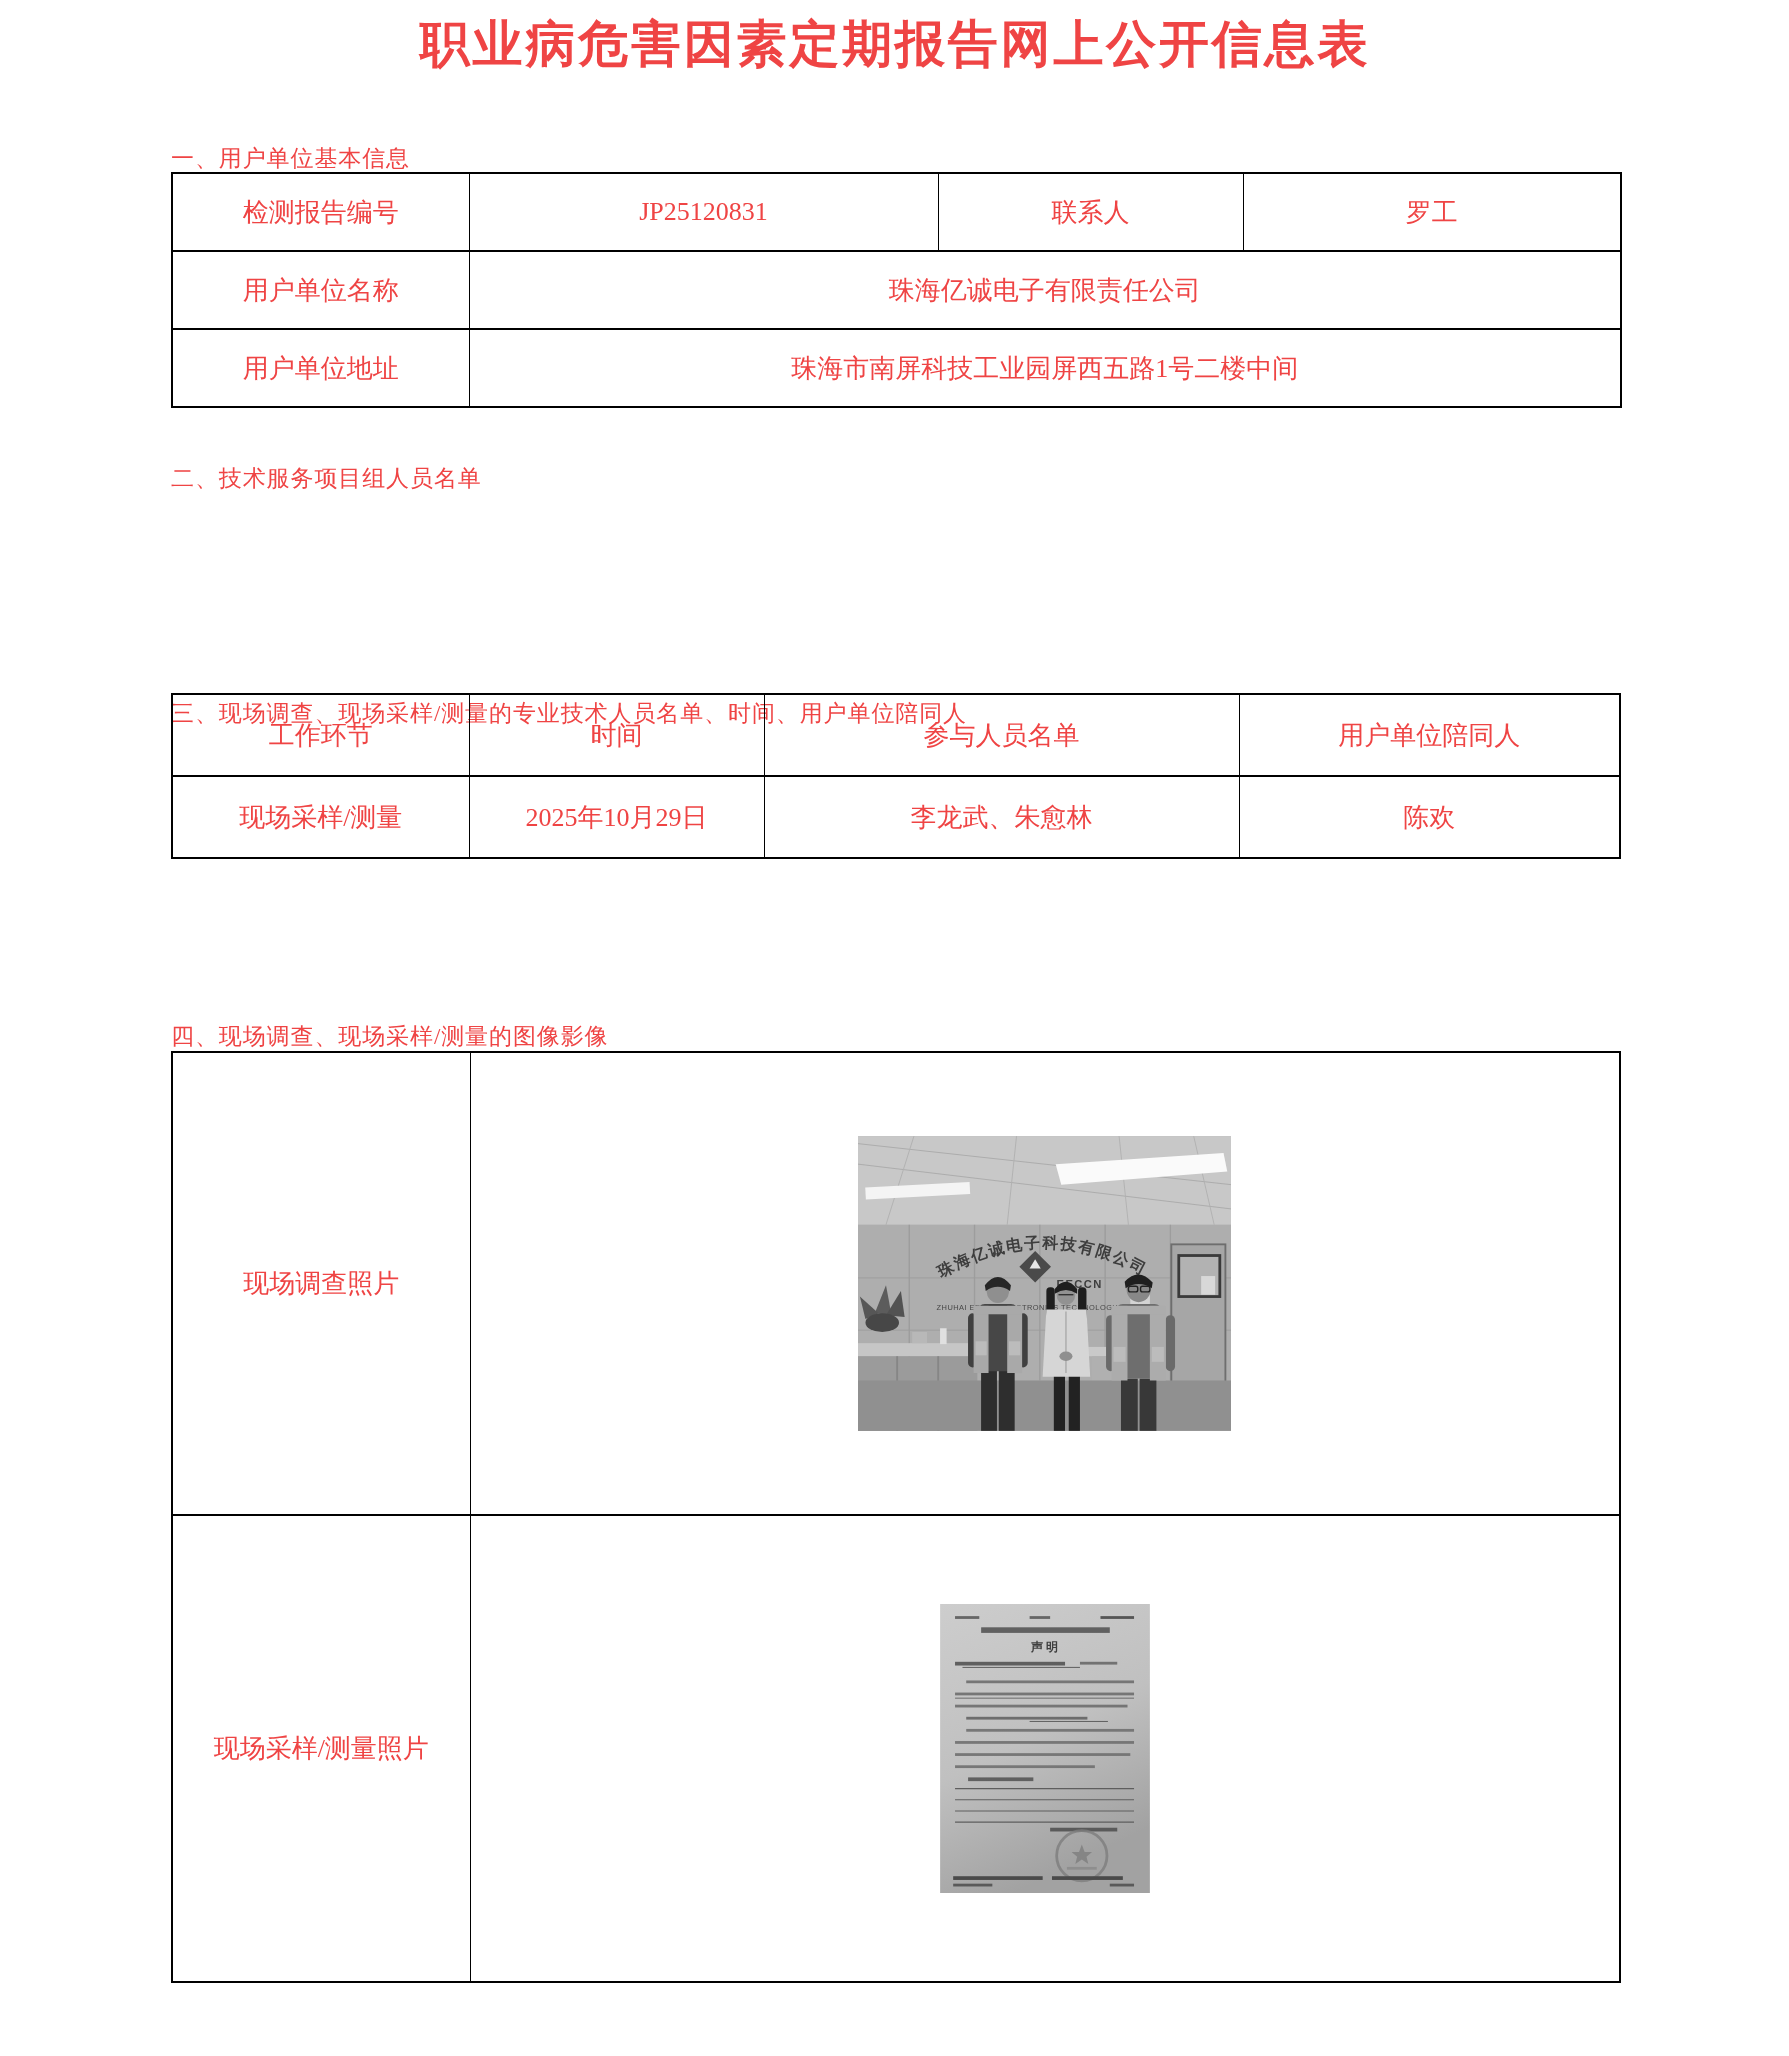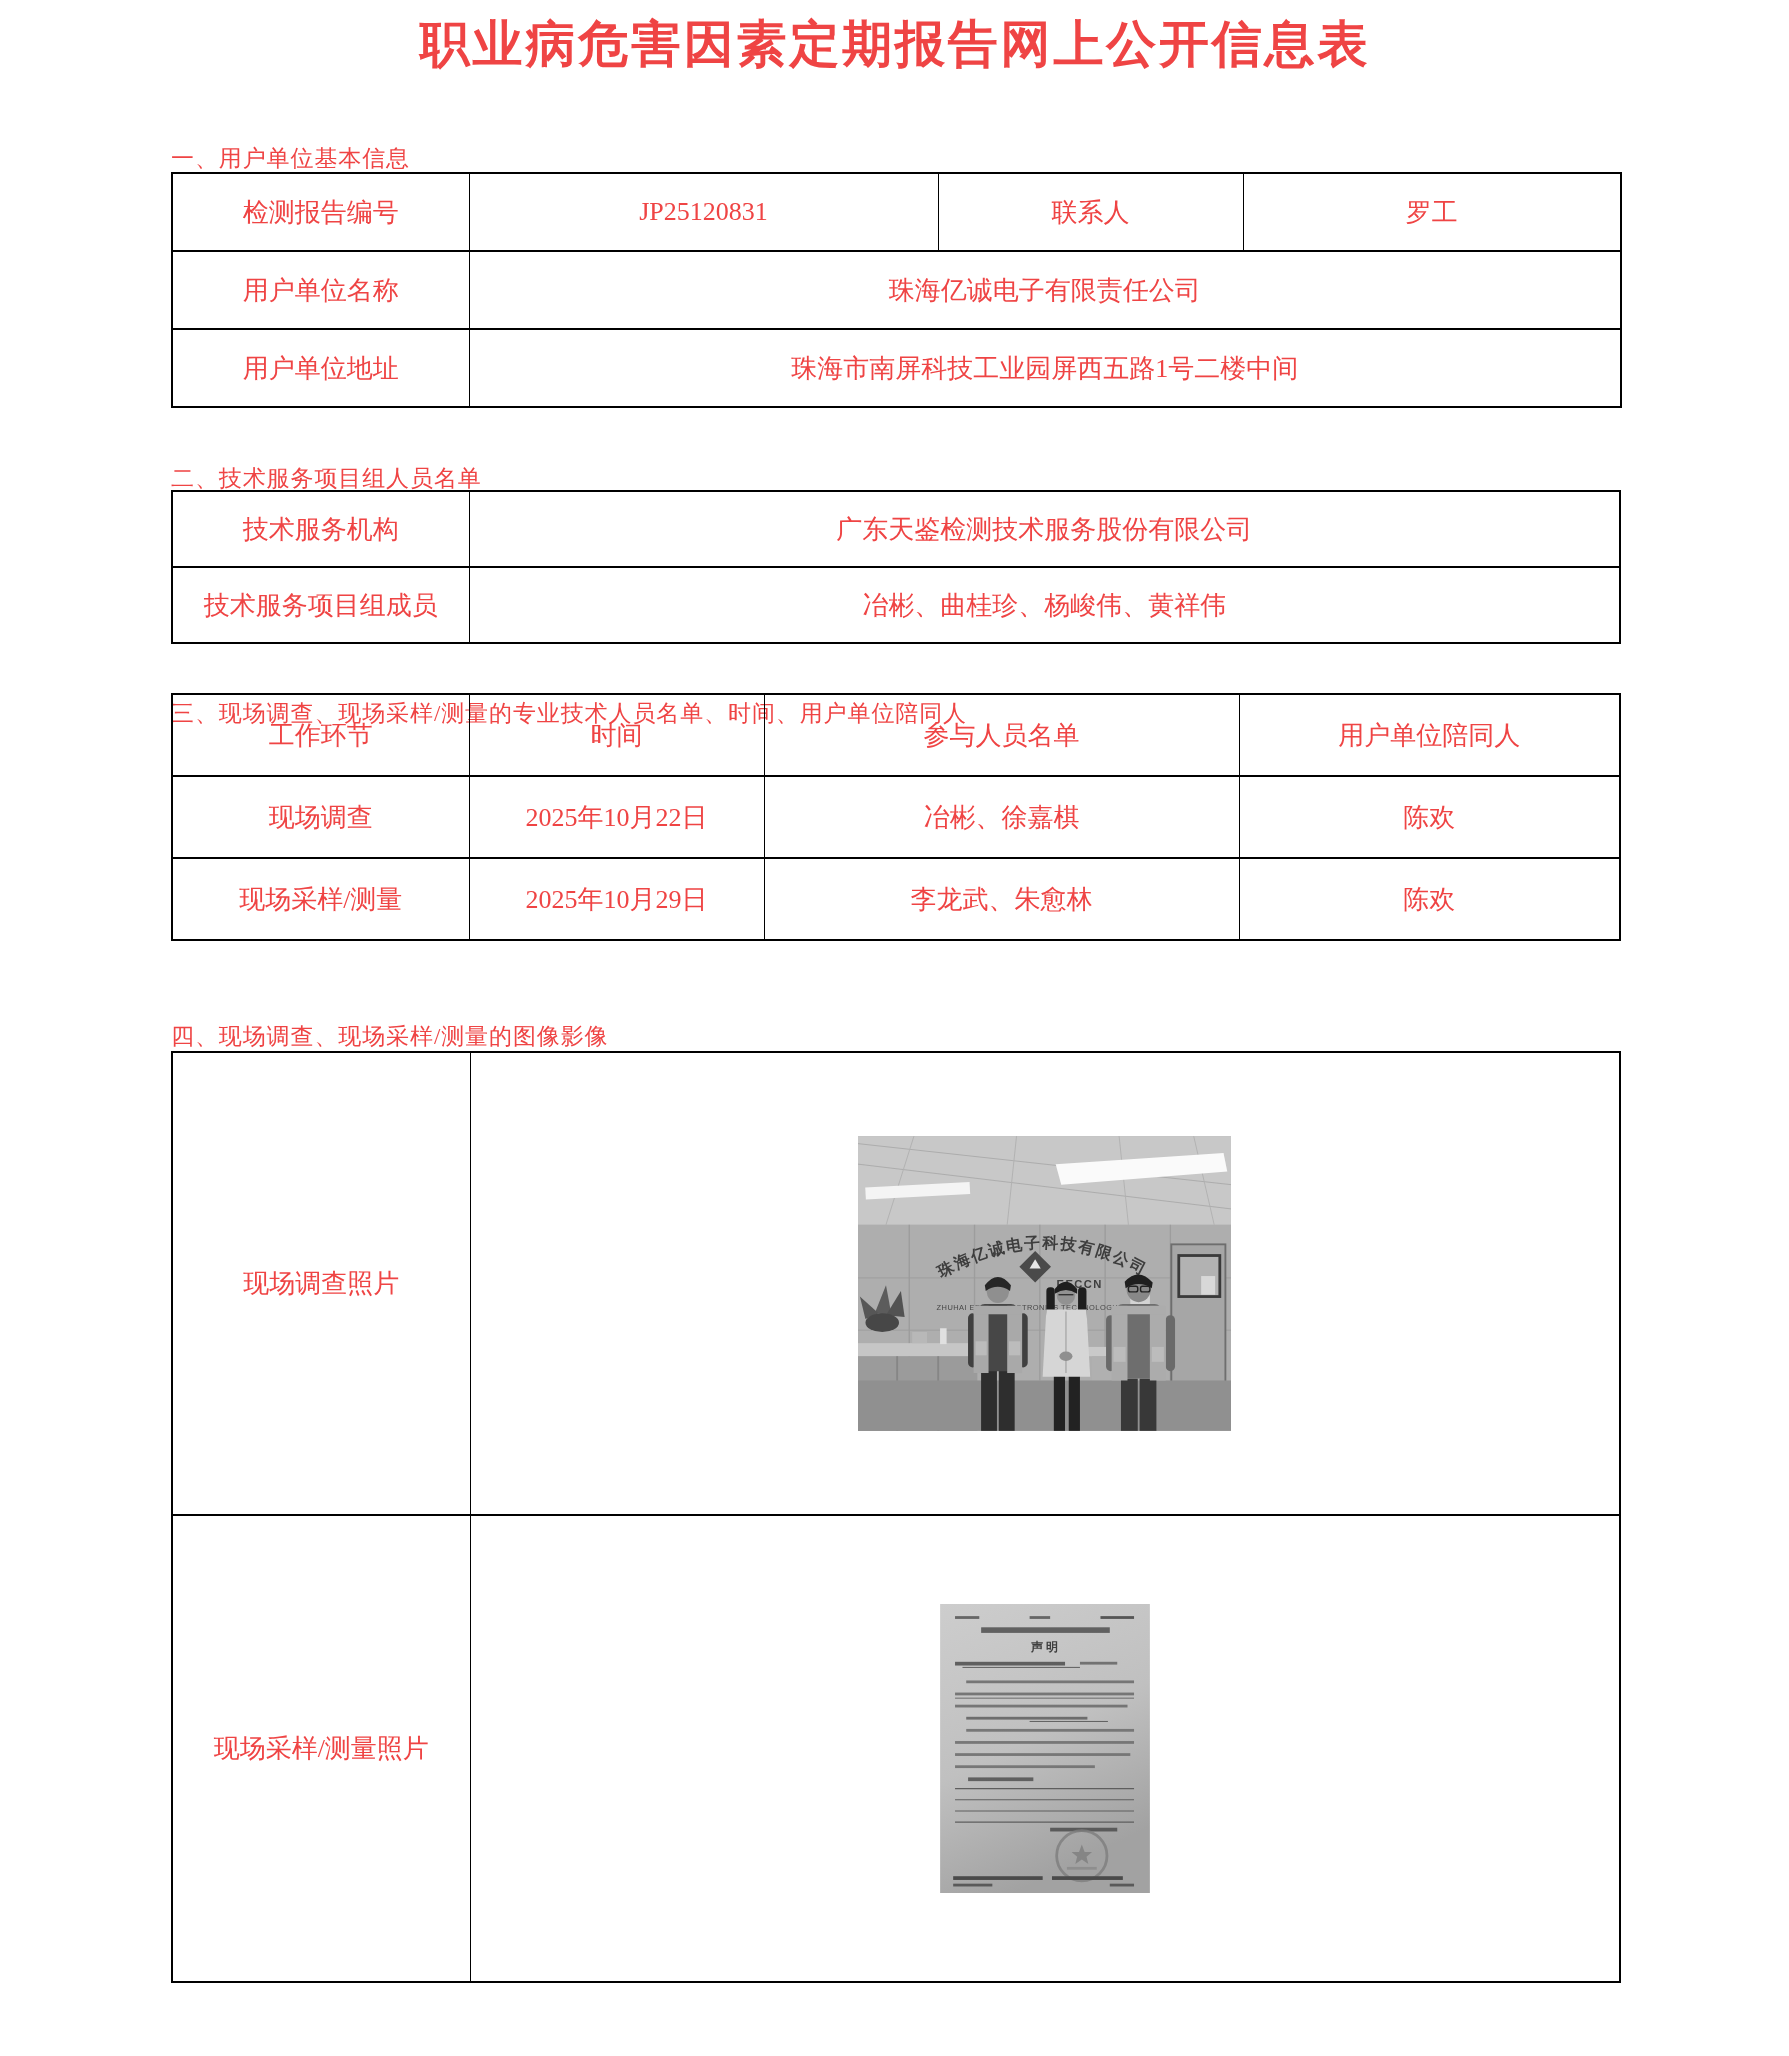--- a/index.html
+++ b/index.html
@@ -73,57 +73,35 @@
       <td colspan="3">珠海亿诚电子有限责任公司</td>
     </tr>
     <tr>
       <td>用户单位地址</td>
       <td colspan="3">珠海市南屏科技工业园屏西五路1号二楼中间</td>
     </tr>
   </tbody>
     </table>
 
   <div class="sec-heading" id="sec2-heading">二、技术服务项目组人员名单</div>
-  <table class="t" id="t2">
-    <colgroup>
-        <col style="width:297px">
-        <col style="width:1151px">
-      </colgroup>
-    <tbody>
-        <tr>
-      <td>技术服务机构</td>
-      <td>广东天鉴检测技术服务股份有限公司</td>
-    </tr>
-    <tr>
-      <td>技术服务项目组成员</td>
-      <td>冶彬、曲桂珍、杨峻伟、黄祥伟</td>
-    </tr>
-  </tbody>
-    </table>
 
   <div class="sec-heading" id="sec3-heading">三、现场调查、现场采样/测量的专业技术人员名单、时间、用户单位陪同人</div>
   <table class="t" id="t3">
     <colgroup>
         <col style="width:297px">
         <col style="width:295px">
         <col style="width:475px">
         <col style="width:381px">
       </colgroup>
     <tbody>
         <tr>
       <td>工作环节</td>
       <td>时间</td>
       <td>参与人员名单</td>
       <td>用户单位陪同人</td>
-    </tr>
-    <tr>
-      <td>现场调查</td>
-      <td>2025年10月22日</td>
-      <td>冶彬、徐嘉棋</td>
-      <td>陈欢</td>
     </tr>
     <tr>
       <td>现场采样/测量</td>
       <td>2025年10月29日</td>
       <td>李龙武、朱愈林</td>
       <td>陈欢</td>
     </tr>
   </tbody>
     </table>
 

